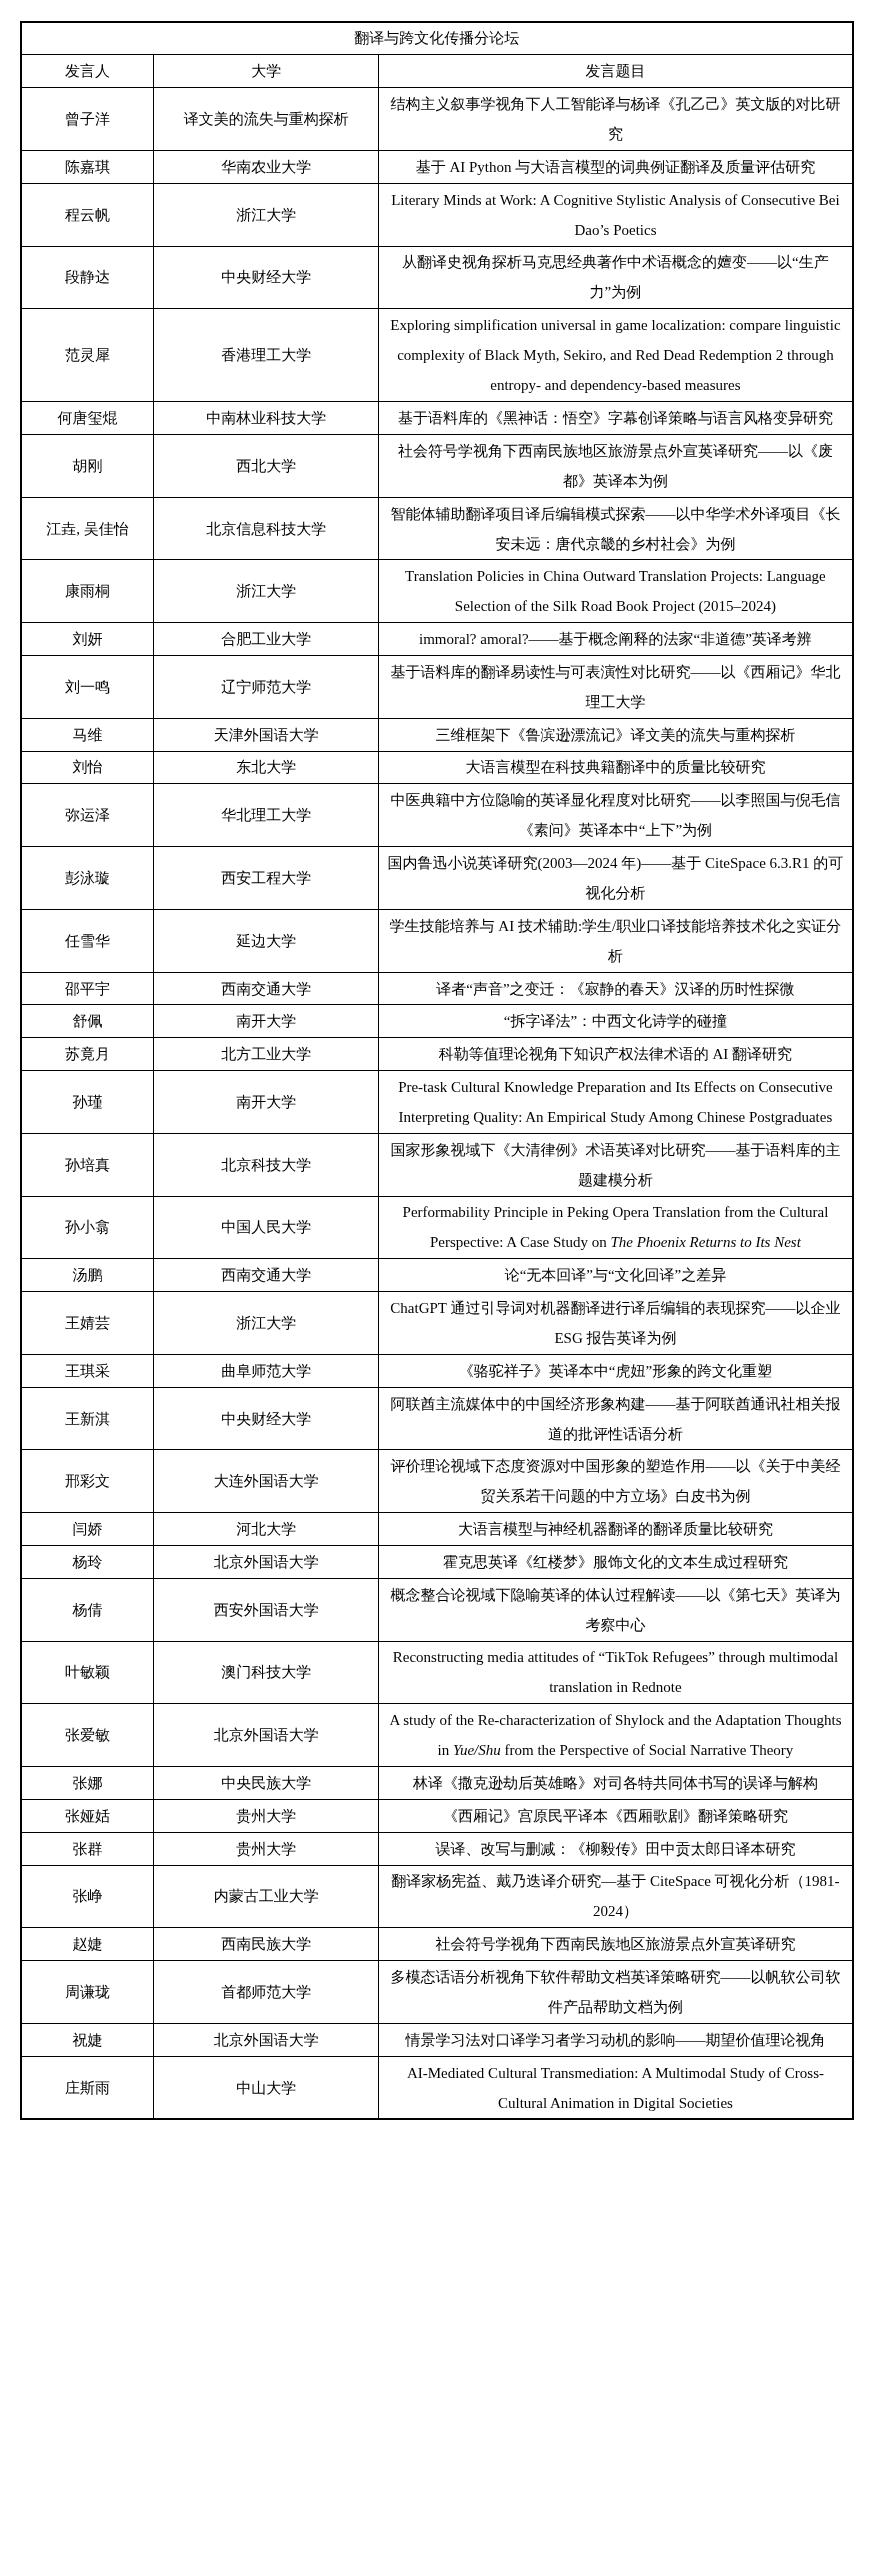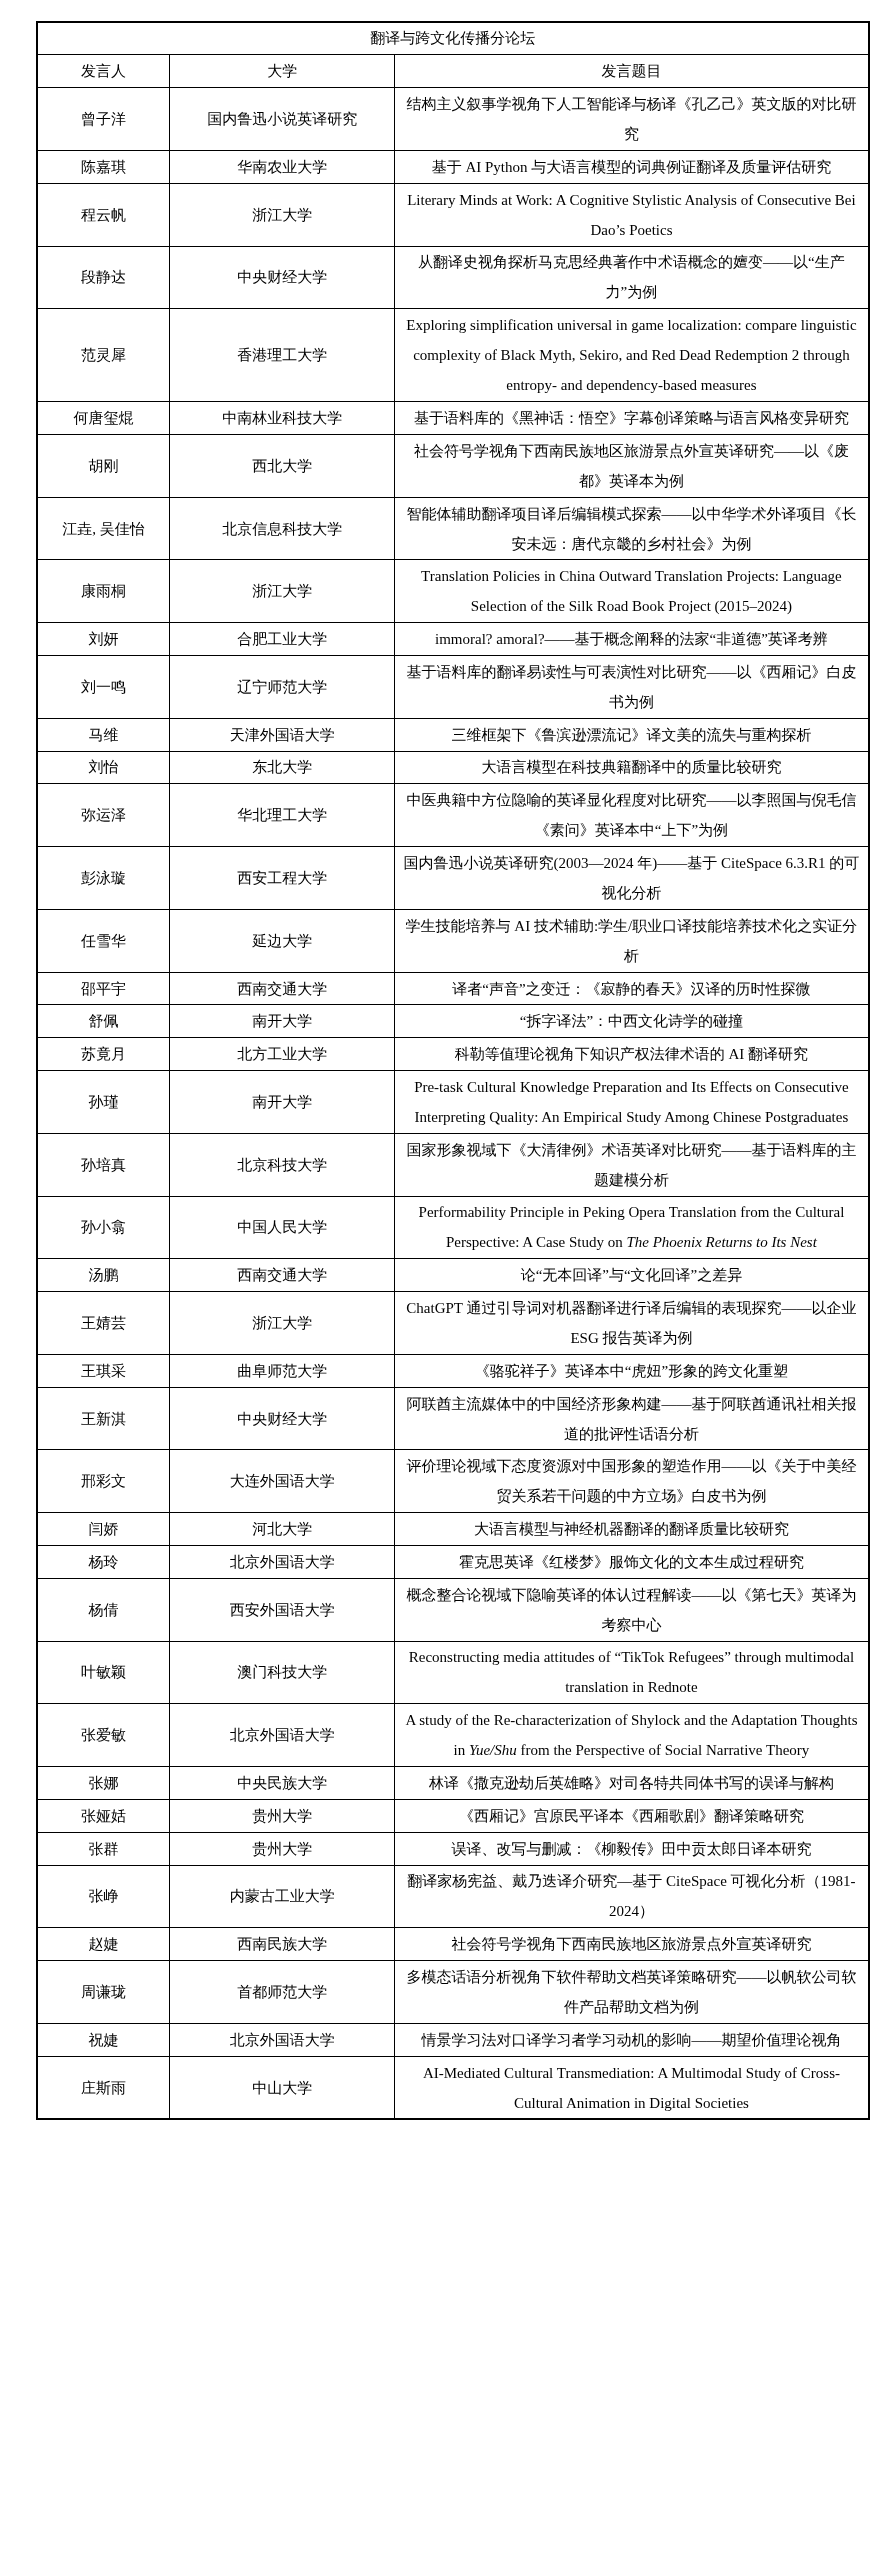--- a/index.html
+++ b/index.html
@@ -13,21 +13,20 @@
     width: 871px;
     box-sizing: border-box;
     padding: 20.6px 19.7px 17px 19.7px;
     background: #ffffff;
   }
   table.forum {
     border-collapse: collapse;
     width: 832px;
     table-layout: fixed;
     border: 2.8px solid #000000;
-    margin-left: 16px;
   }
   table.forum td, table.forum th {
     border: 1.9px solid #000000;
     text-align: center;
     vertical-align: middle;
     padding: 0.9px 5.6px;
     line-height: 30px;
     font-size: 15px;
     font-weight: normal;
     word-wrap: break-word;
@@ -60,21 +59,21 @@
       </tr>
       <tr>
         <th>发言人</th>
         <th>大学</th>
         <th>发言题目</th>
       </tr>
     </thead>
     <tbody>
         <tr>
           <td class="col-speaker">曾子洋</td>
-          <td class="col-university">国内鲁迅小说英译研究</td>
+          <td class="col-university">译文美的流失与重构探析</td>
           <td class="col-title">结构主义叙事学视角下人工智能译与杨译《孔乙己》英文版的对比研究</td>
         </tr>
         <tr>
           <td class="col-speaker">陈嘉琪</td>
           <td class="col-university">华南农业大学</td>
           <td class="col-title">基于 AI Python 与大语言模型的词典例证翻译及质量评估研究</td>
         </tr>
         <tr>
           <td class="col-speaker">程云帆</td>
           <td class="col-university">浙江大学</td>
@@ -111,21 +110,21 @@
           <td class="col-title">Translation Policies in China Outward Translation Projects: Language Selection of the Silk Road Book Project (2015–2024)</td>
         </tr>
         <tr>
           <td class="col-speaker">刘妍</td>
           <td class="col-university">合肥工业大学</td>
           <td class="col-title">immoral? amoral?——基于概念阐释的法家“非道德”英译考辨</td>
         </tr>
         <tr>
           <td class="col-speaker">刘一鸣</td>
           <td class="col-university">辽宁师范大学</td>
-          <td class="col-title">基于语料库的翻译易读性与可表演性对比研究——以《西厢记》白皮书为例</td>
+          <td class="col-title">基于语料库的翻译易读性与可表演性对比研究——以《西厢记》华北理工大学</td>
         </tr>
         <tr>
           <td class="col-speaker">马维</td>
           <td class="col-university">天津外国语大学</td>
           <td class="col-title">三维框架下《鲁滨逊漂流记》译文美的流失与重构探析</td>
         </tr>
         <tr>
           <td class="col-speaker">刘怡</td>
           <td class="col-university">东北大学</td>
           <td class="col-title">大语言模型在科技典籍翻译中的质量比较研究</td>

